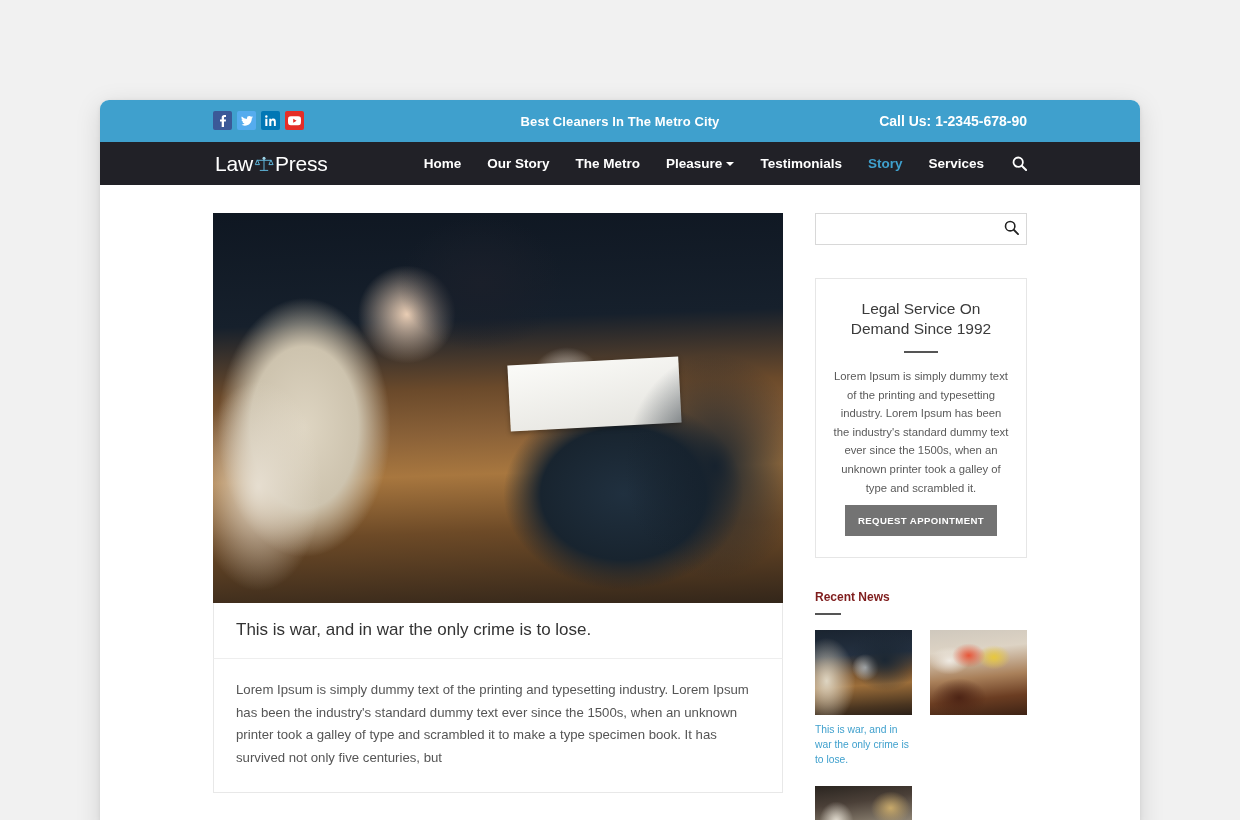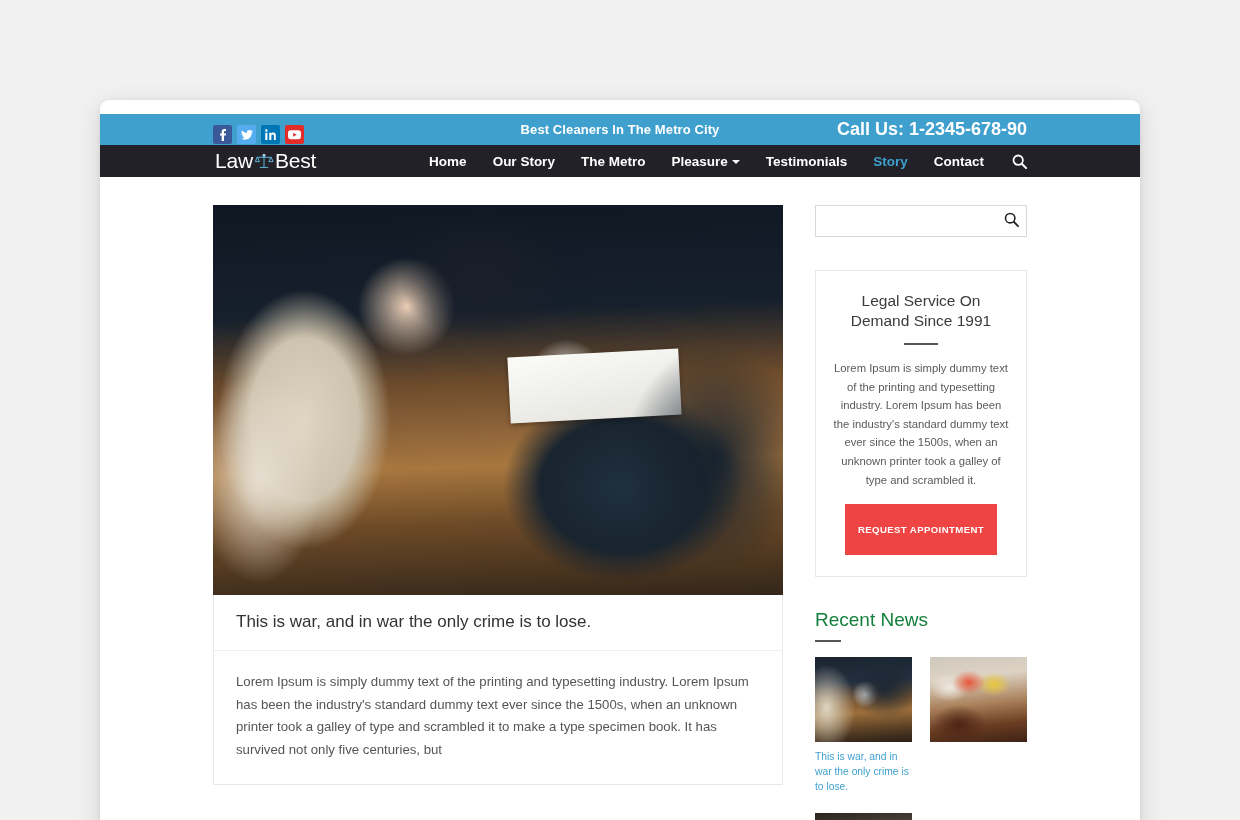--- a/index.html
+++ b/index.html
@@ -28,25 +28,24 @@
     height: 740px;
     background: #ffffff;
     border-radius: 9px 9px 0 0;
     overflow: hidden;
     box-shadow: 0 6px 26px rgba(0,0,0,0.13), 0 1px 4px rgba(0,0,0,0.08);
   }
 
   
   .topbar {
     position: relative;
-    height: 31px;
+    height: 42px;
     background: #3fa0cd;
     display: flex;
     align-items: center;
-    margin-top: 14px;
   }
   .social {
     position: absolute;
     left: 113px;
     top: 11px;
     display: flex;
     gap: 5px;
   }
   .social-icon {
     width: 19px;
@@ -75,27 +74,27 @@
     text-align: center;
     color: #ffffff;
     font-size: 13px;
     font-weight: bold;
     letter-spacing: 0.1px;
   }
   .topbar-phone {
     position: absolute;
     right: 113px;
     color: #ffffff;
-    font-size: 18px;
+    font-size: 14px;
     font-weight: bold;
   }
 
   
   .navbar {
-    height: 32px;
+    height: 43px;
     background: #212127;
     display: flex;
     align-items: center;
     position: relative;
   }
   .logo {
     position: absolute;
     left: 115px;
     display: flex;
     align-items: center;
@@ -238,36 +237,36 @@
     background: #555555;
     margin: 11px auto 14px auto;
   }
   .cta-text {
     font-size: 11.3px;
     line-height: 1.65;
     color: #5a5a5a;
   }
   .cta-btn {
     display: inline-block;
-    margin-top: 15px;
-    background: #ef4444;
+    margin-top: 8px;
+    background: #737373;
     color: #ffffff;
     font-size: 9.6px;
     font-weight: bold;
     letter-spacing: 0.4px;
-    padding: 20px 13px;
+    padding: 10px 13px;
     border: none;
     cursor: pointer;
     font-family: "Liberation Sans", sans-serif;
   }
 
   .news-title {
-    font-size: 19px;
-    color: #15803d;
-    font-weight: normal;
+    font-size: 12px;
+    color: #7f1d1d;
+    font-weight: bold;
   }
   .news-rule {
     width: 26px;
     height: 2px;
     background: #555555;
     margin: 9px 0 15px 0;
   }
   .news-grid {
     display: flex;
     flex-wrap: wrap;
@@ -390,31 +389,31 @@
             <g stroke="#5fb4d8" stroke-width="1" fill="none" stroke-linecap="round">
               <line x1="10" y1="3.4" x2="10" y2="16.2"></line>
               <line x1="3.2" y1="6.3" x2="16.8" y2="6.3"></line>
               <line x1="6.2" y1="16.4" x2="13.8" y2="16.4"></line>
               <path d="M3.2 6.3 L1.3 10.6 h3.8 Z"></path>
               <path d="M16.8 6.3 L14.9 10.6 h3.8 Z"></path>
             </g>
             <circle cx="10" cy="4.3" r="1.5" fill="#9fd4e8"></circle>
           </svg>
         </span>
-        <span>Best</span>
+        <span>Press</span>
       </div>
 
       <div class="nav-links">
         <span class="nav-link">Home</span>
         <span class="nav-link">Our Story</span>
         <span class="nav-link">The Metro</span>
         <span class="nav-link"><span>Pleasure</span><i class="nav-caret"></i></span>
         <span class="nav-link">Testimonials</span>
         <span class="nav-link active">Story</span>
-        <span class="nav-link">Contact</span>
+        <span class="nav-link">Services</span>
         <span class="nav-search-btn">
           <svg width="15" height="15" viewBox="0 0 16 16">
               <circle cx="6.6" cy="6.6" r="5" fill="none" stroke="#fff" stroke-width="1.9"></circle>
               <line x1="10.4" y1="10.4" x2="15" y2="15" stroke="#fff" stroke-width="2.1" stroke-linecap="round"></line>
             </svg>
         </span>
       </div>
     </div>
 
     <div class="content">
@@ -442,21 +441,21 @@
           <input class="search-input" type="text" placeholder="" style="">
           <button class="search-submit">
             <svg width="15" height="15" viewBox="0 0 16 16">
                 <circle cx="6.6" cy="6.6" r="5" fill="none" stroke="#222" stroke-width="1.7"></circle>
                 <line x1="10.4" y1="10.4" x2="15" y2="15" stroke="#222" stroke-width="1.9" stroke-linecap="round"></line>
               </svg>
           </button>
         </div>
 
         <div class="cta-box">
-          <h3 class="cta-title">Legal Service On Demand Since 1991</h3>
+          <h3 class="cta-title">Legal Service On Demand Since 1992</h3>
           <div class="cta-rule"></div>
           <p class="cta-text">Lorem Ipsum is simply dummy text of the printing and typesetting industry. Lorem Ipsum has been the industry's standard dummy text ever since the 1500s, when an unknown printer took a galley of type and scrambled it.</p>
           <button class="cta-btn">REQUEST APPOINTMENT</button>
         </div>
 
         <div class="news-widget">
           <h3 class="news-title">Recent News</h3>
           <div class="news-rule"></div>
           <div class="news-grid">
 

